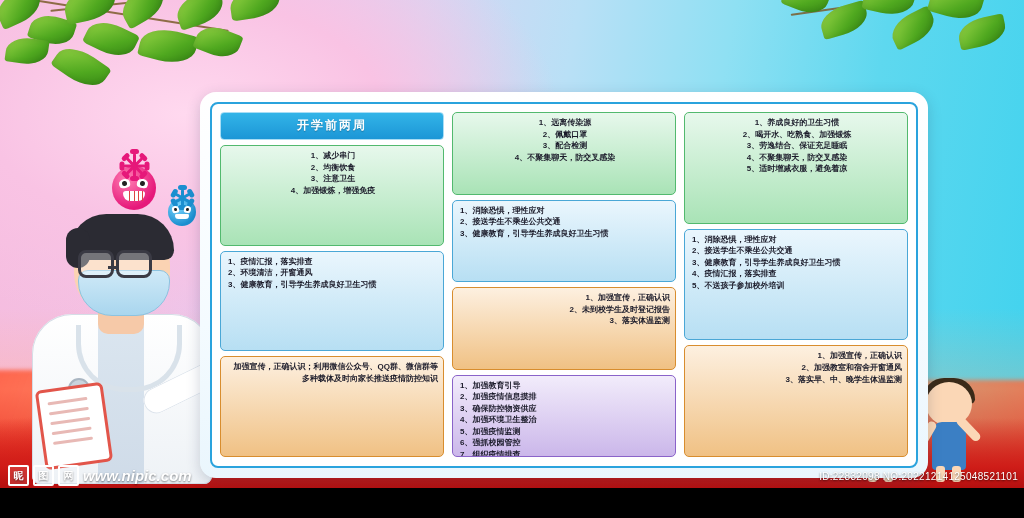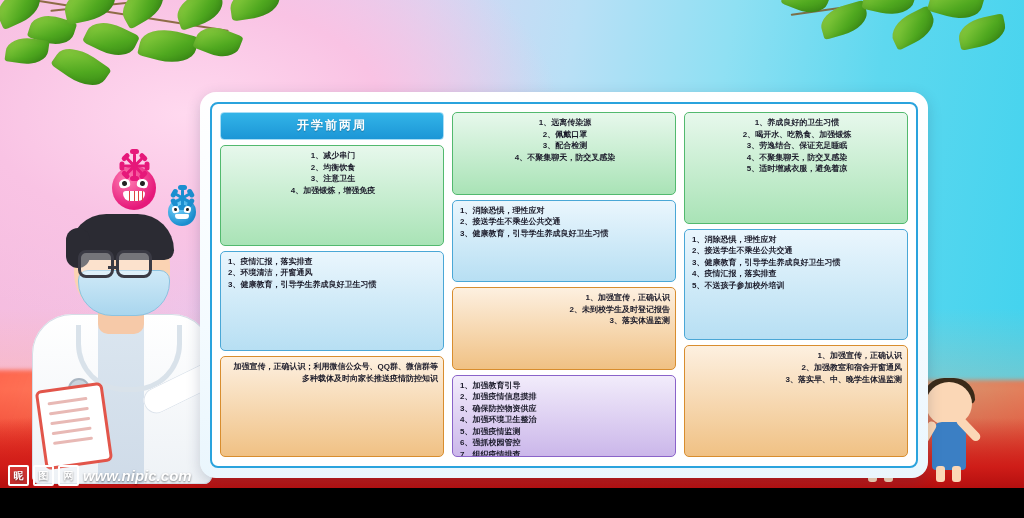--- a/index.html
+++ b/index.html
@@ -373,15 +373,16 @@
     </div>
   </div>
 
   <div class="wm">
     <span class="box">昵</span>
     <span class="box">图</span>
     <span class="box">网</span>
     <span>www.nipic.com</span>
   </div>
 
+  <div class="idno">ID:22832098 NO:20221214125048521101</div>
 
   <div class="footer"></div>
 </div>
 
 </body></html>

